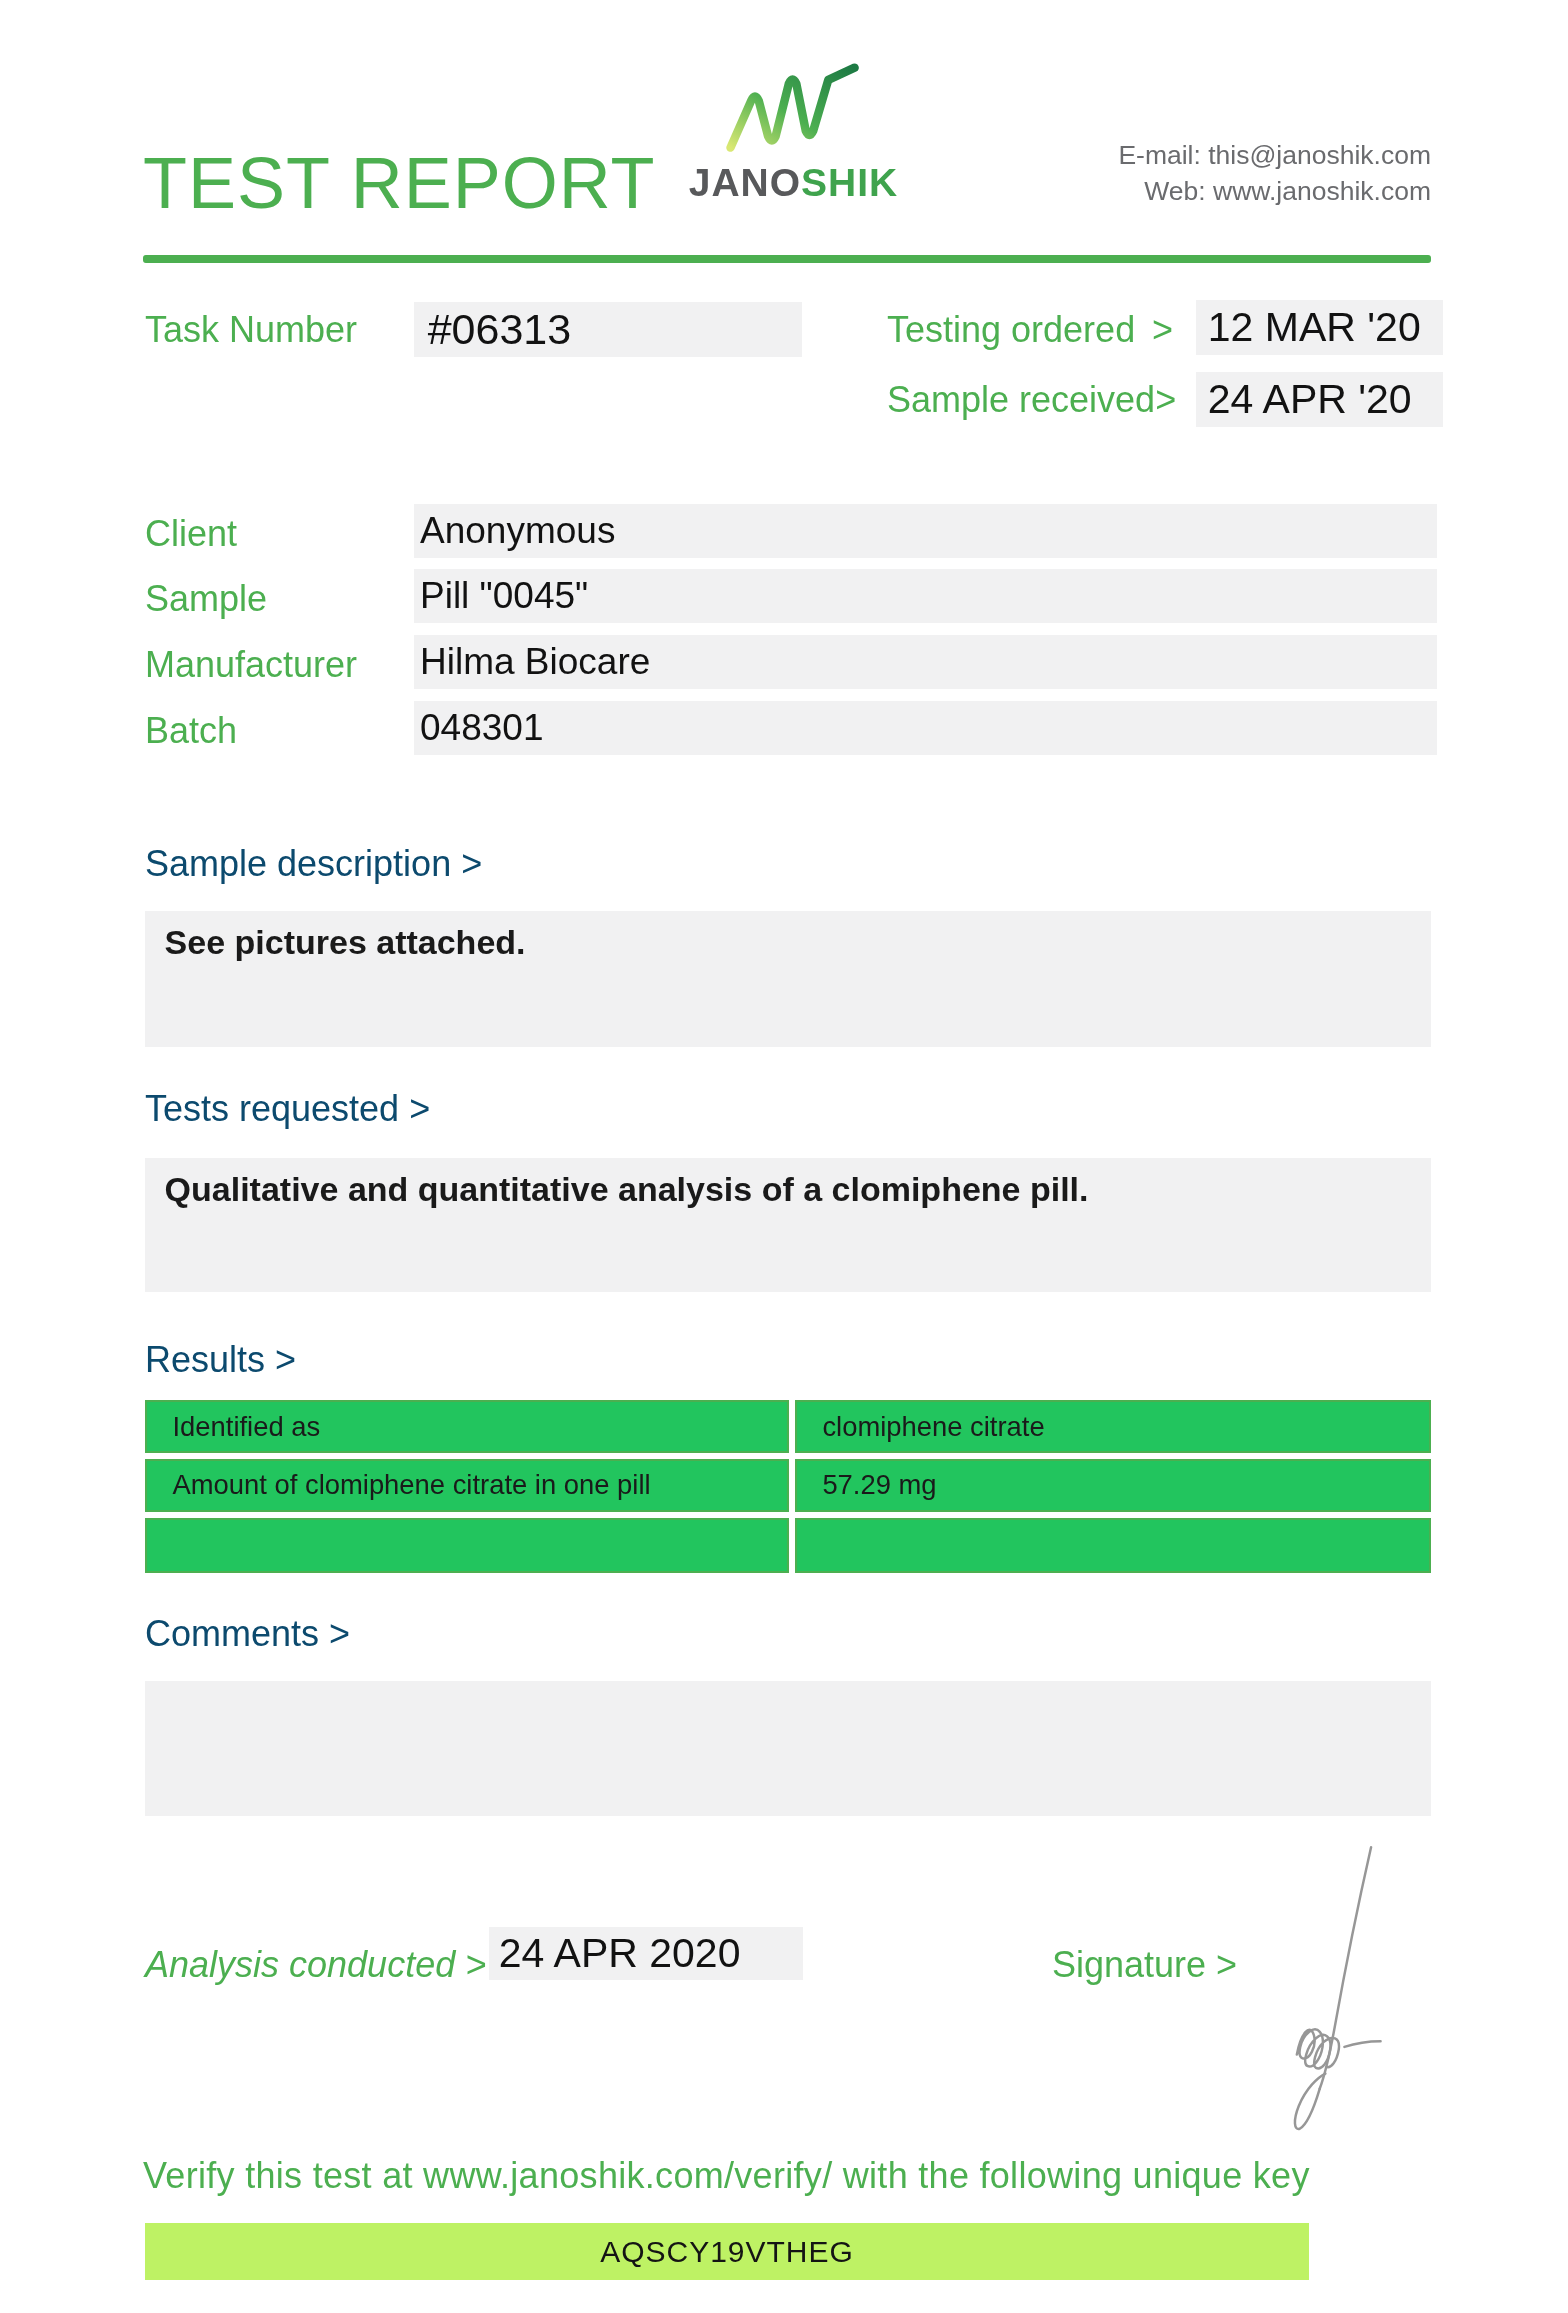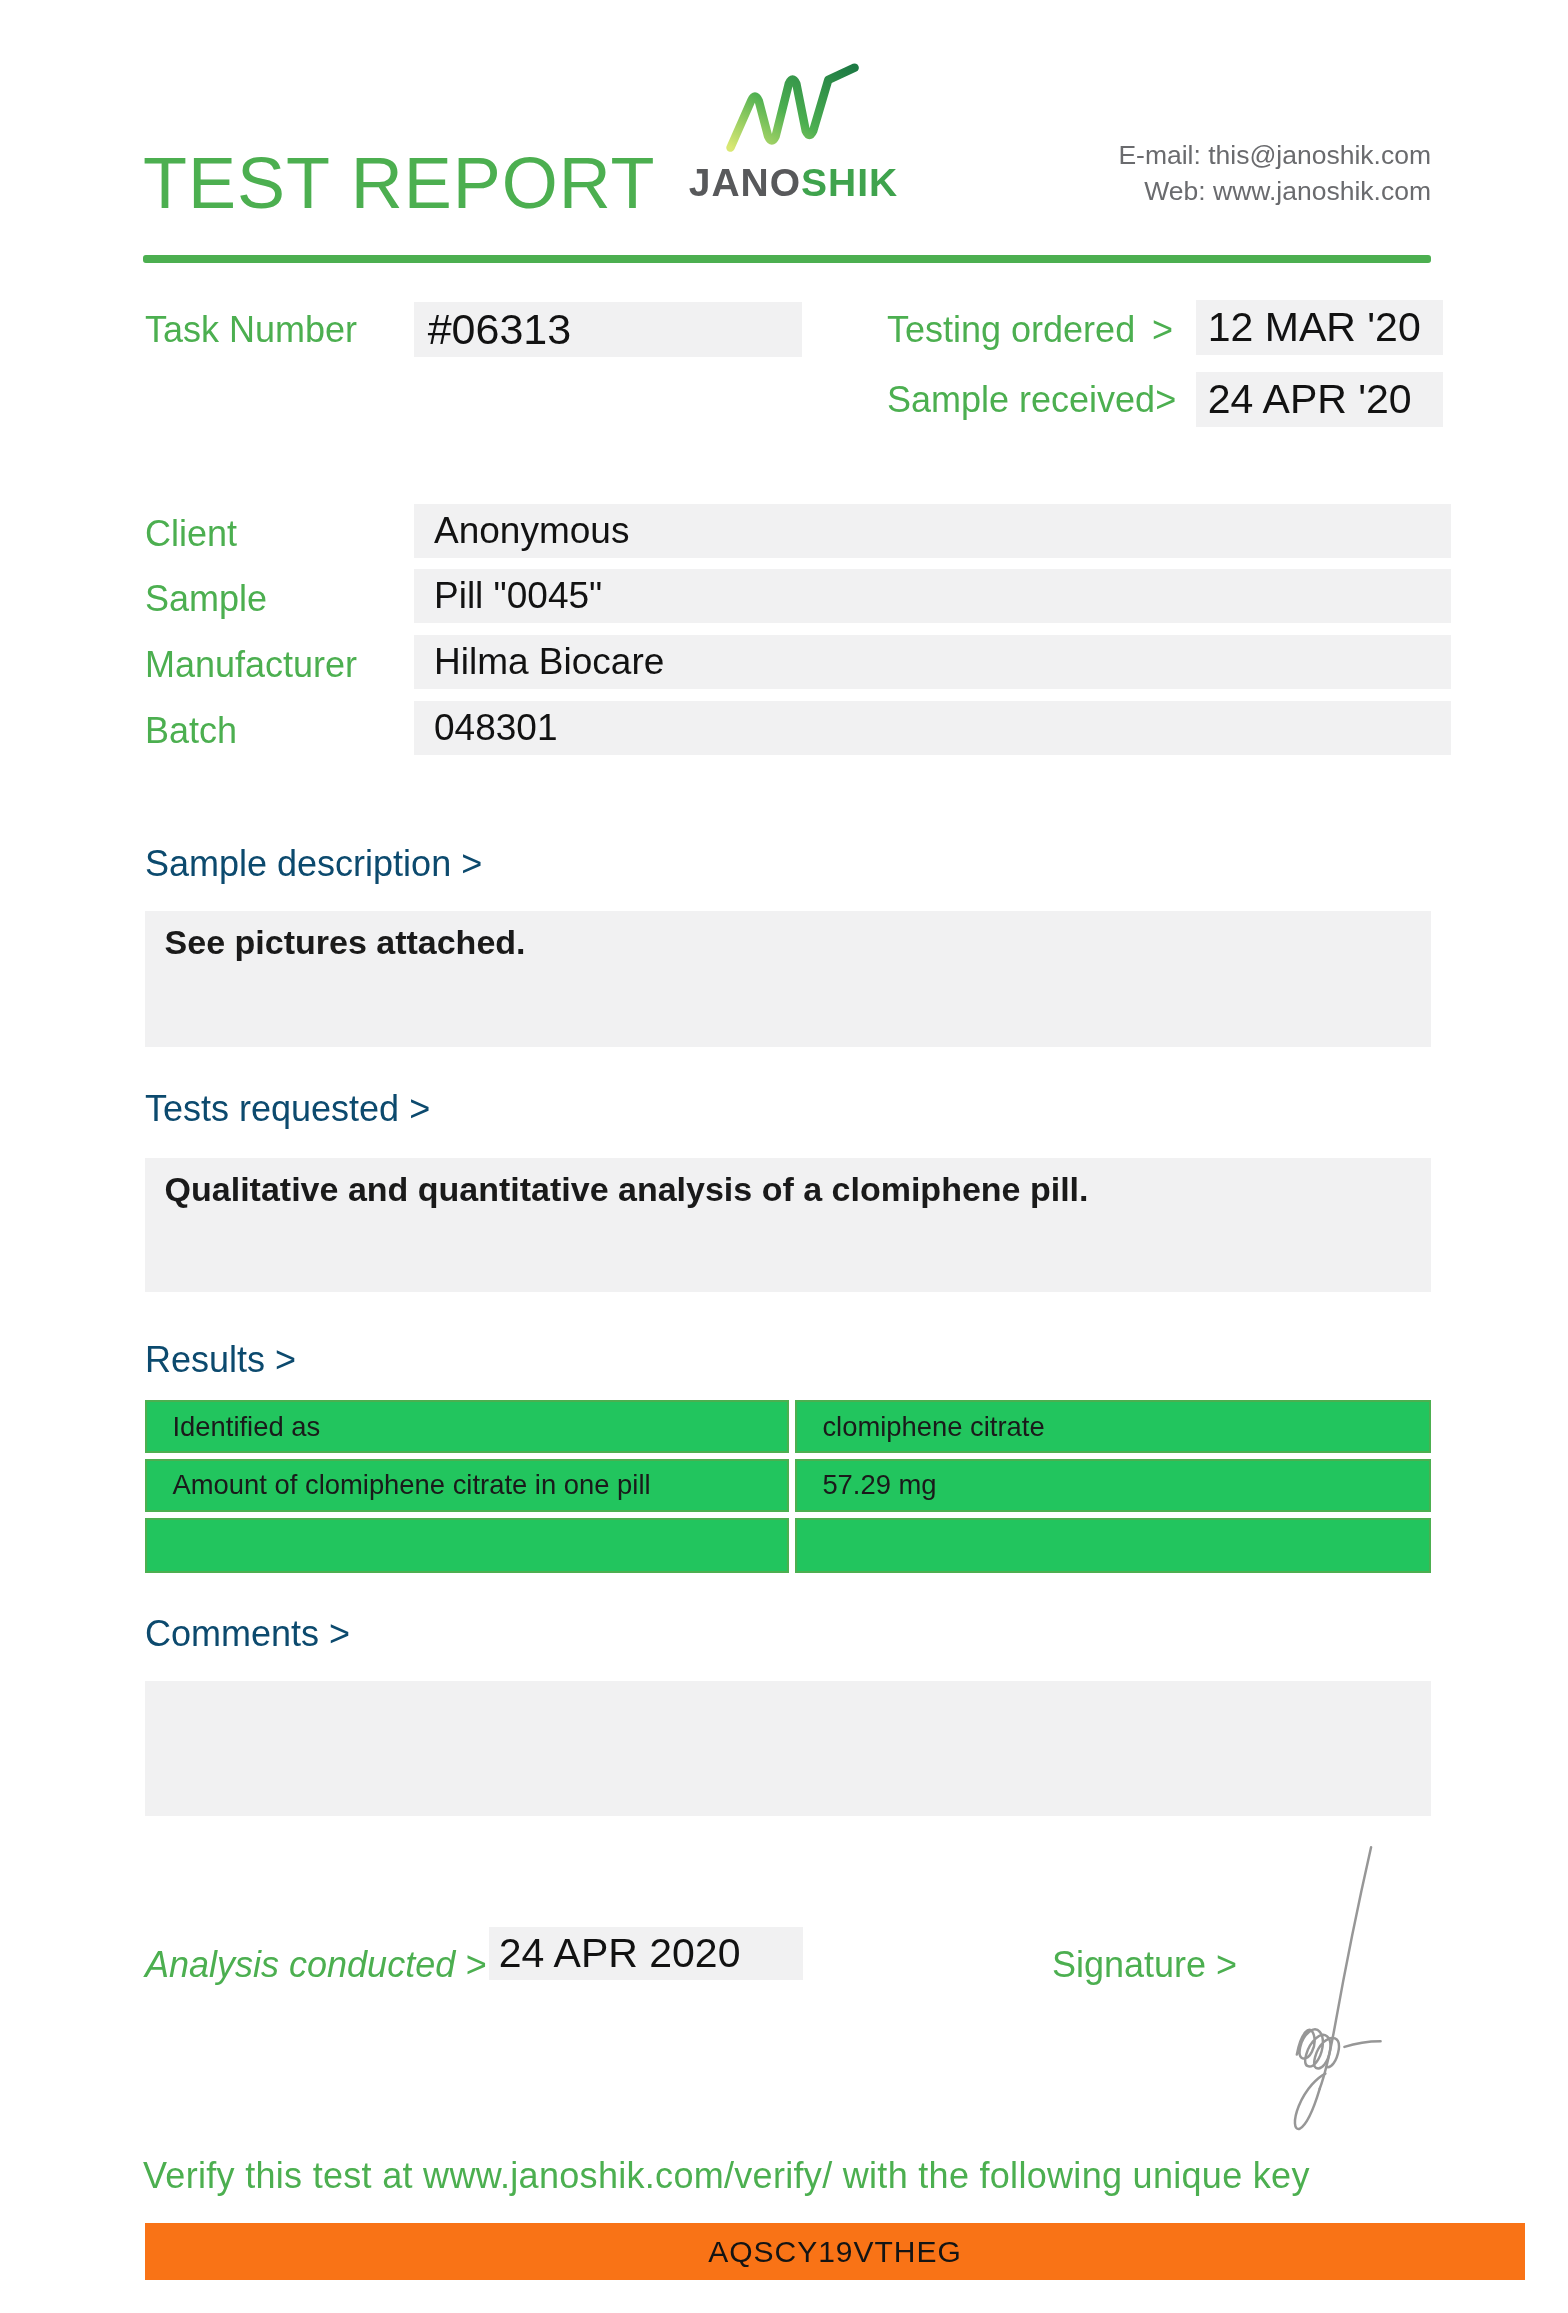--- a/index.html
+++ b/index.html
@@ -35,21 +35,21 @@
   }
   .task-label{left:145px;top:310px;}
   .task-value{left:414px;top:302px;width:374px;height:55px;line-height:55px;padding-left:13.7px;font-size:43px;}
   .date-label{left:887px;width:286px;display:flex;justify-content:space-between;}
   .date-label-1{top:310px;}
   .date-label-2{top:380px;}
   .date-value{left:1196px;width:235px;height:55px;line-height:55px;padding-left:11.8px;font-size:41px;}
   .date-value-1{top:300px;}
   .date-value-2{top:372px;}
   .detail-label{left:145px;}
-  .detail-value{left:414px;width:1017px;height:54px;line-height:54px;padding-left:20px;}
+  .detail-value{left:414px;width:1017px;height:54px;line-height:54px;padding-left:6px;}
   
   .sec-heading{color:#0c4a6e;font-size:36px;line-height:41px;white-space:nowrap;}
   .sec-box{
     left:145px;width:1247px;background:#f1f1f2;
     padding:13.7px 19.6px;font-size:34px;line-height:35px;color:#1a1a1a;font-weight:bold;
   }
   .h-desc{left:145px;top:843px;}
   .b-desc{top:911px;height:109px;}
   .h-tests{left:145px;top:1088px;}
   .b-tests{top:1158px;height:107px;}
@@ -71,22 +71,22 @@
   
   .analysis-label{left:145px;top:1945px;font-style:italic;}
   .analysis-value{left:489px;top:1927px;width:304px;height:53px;line-height:53px;padding-left:9.8px;font-size:41px;}
   .signature-label{left:1052px;top:1945px;}
   .signature{left:1255px;top:1837px;}
   .verify-text{
     left:143px;top:2154px;width:1288px;
     color:#4caf50;font-size:36px;line-height:43px;letter-spacing:0.3px;white-space:nowrap;
   }
   .key-box{
-    left:145px;top:2223px;width:1380px;height:57px;
-    background:#f97316;color:#141414;
+    left:145px;top:2223px;width:1164px;height:57px;
+    background:#bef264;color:#141414;
     font-size:30px;line-height:57px;letter-spacing:1px;text-align:center;
   }
 </style>
 </head>
 <body>
 
 <div class="page">
 
   <div class="abs title">TEST REPORT</div>
 

